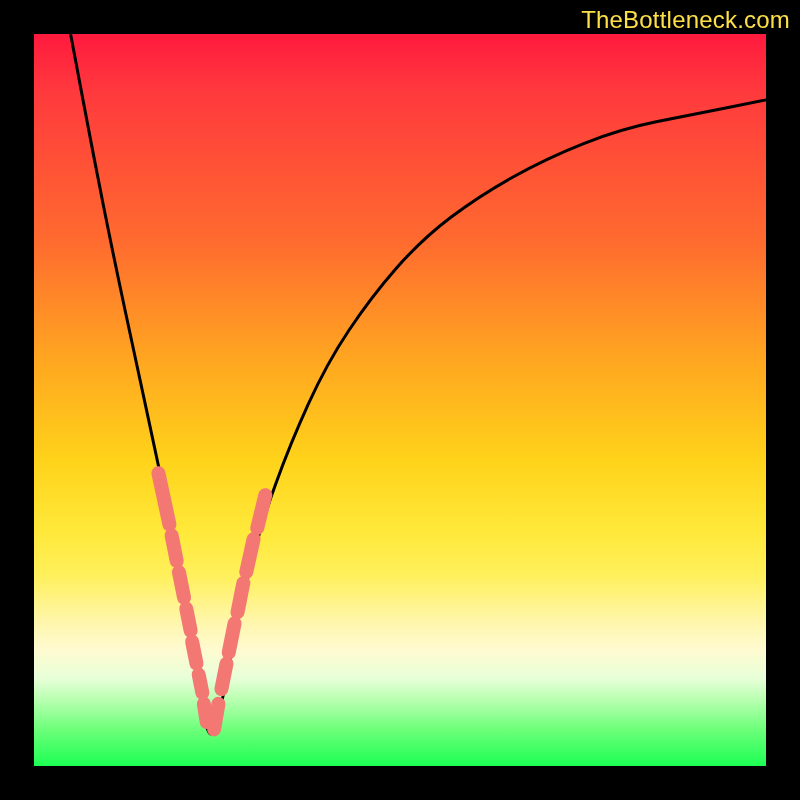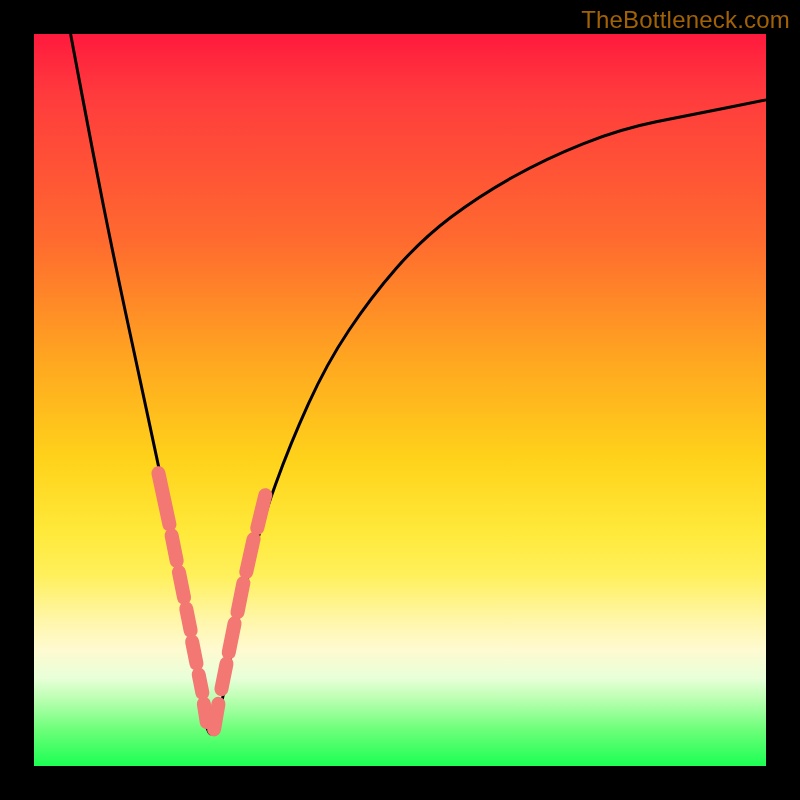--- a/index.html
+++ b/index.html
@@ -37,21 +37,21 @@
       #fffad0 84%,
       #e8ffd8 88%,
       #b8ffb0 91%,
       #6dff7a 95%,
       #1cff53 100%);
   }
   .watermark {
     position: absolute;
     top: 6px;
     right: 10px;
-    color: #a16207;
+    color: #fde047;
     font-size: 24px;
     font-weight: 500;
     letter-spacing: 0.2px;
     z-index: 10;
   }
   svg.overlay {
     position: absolute;
     left: 0;
     top: 0;
     width: 732px;

